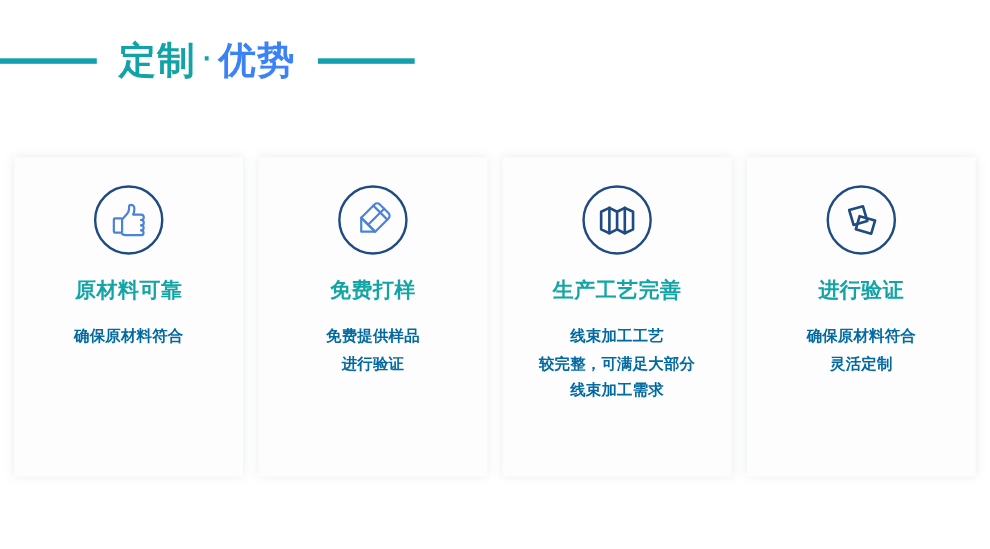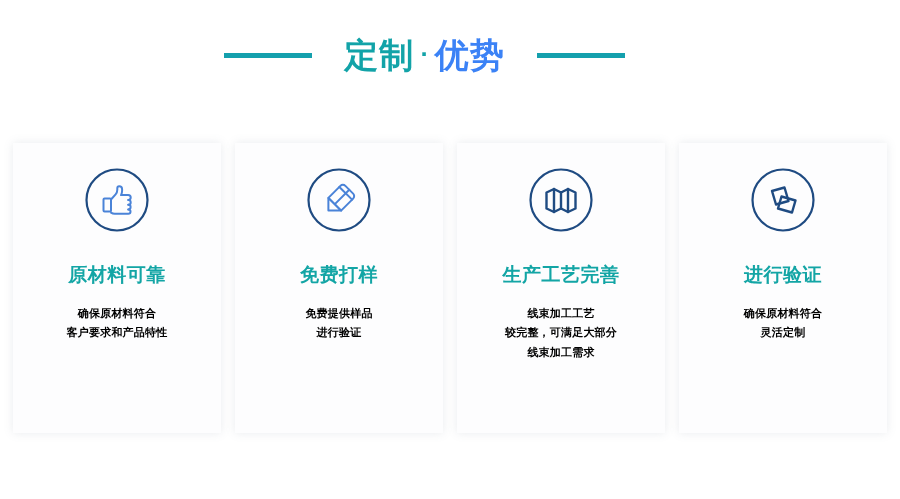--- a/index.html
+++ b/index.html
@@ -23,22 +23,21 @@
 
   
   .section-header {
     position: absolute;
     left: 0;
     top: 26px;
     width: 849px;
     height: 58px;
     display: flex;
     align-items: center;
-    justify-content: center;
-    gap: 32px;
+    gap: 20px;
   }
   .rule {
     width: 88px;
     height: 5px;
     background: #14a0ad;
     flex: none;
   }
   .header-title {
     font-size: 34px;
     font-weight: bold;
@@ -78,34 +77,34 @@
     width: 66px;
     height: 66px;
     display: flex;
     align-items: center;
     justify-content: center;
     flex: none;
   }
   .icon-wrap svg { display: block; }
 
   .card-title {
-    margin-top: 32px;
+    margin-top: 22px;
     font-size: 19px;
     font-weight: bold;
     color: #13a5a5;
     letter-spacing: 0.5px;
     line-height: 1;
     white-space: nowrap;
   }
 
   .card-desc {
     margin-top: 20px;
-    font-size: 11px;
+    font-size: 14px;
     font-weight: bold;
-    color: #000000;
+    color: #0369a1;
     line-height: 1.75;
     text-align: center;
     width: 185px;
     letter-spacing: 0.2px;
   }
 </style>
 </head>
 <body>
 
 <div class="page">
@@ -131,21 +130,20 @@
             <path d="M27 32.5 l4.6 -5.2 c1.1 -1.3 1.7 -2.9 1.7 -4.6 v-1.5 c0 -1.1 0.9 -1.9 1.9 -1.9 c1.6 0 2.9 1.3 2.9 2.9 v1.6 c0 1.5 -0.4 3 -1.1 4.3 h7.2 c1.4 0 2.5 1.1 2.5 2.5 c0 1.3 -1.1 2.4 -2.4 2.4"></path>
             <path d="M44.3 33 c1.3 0 2.4 1.1 2.4 2.4 c0 1.3 -1.1 2.4 -2.4 2.4"></path>
             <path d="M44.3 37.8 c1.3 0 2.3 1 2.3 2.3 c0 1.3 -1 2.3 -2.3 2.3"></path>
             <path d="M44.3 42.4 c1.2 0 2.2 1 2.2 2.2 c0 1.2 -1 2.2 -2.2 2.2 h-13.6 c-1.3 0 -2.6 -0.4 -3.7 -1.1"></path>
           </g>
         </svg>
       </div>
       <div class="card-title">原材料可靠</div>
       <div class="card-desc">
         <div>确保原材料符合</div>
-        <div>客户要求和产品特性</div>
       </div>
     </div>
 
     <div class="card">
       <div class="icon-wrap">
         <svg width="66" height="66" viewBox="0 0 66 66" aria-hidden="true">
           <circle cx="33" cy="33" r="30.5" fill="none" stroke="#1f4b82" stroke-width="2.2"></circle>
           <g transform="rotate(45 33 33)">
             <g fill="none" stroke="#4a83d8" stroke-width="2" stroke-linejoin="round" stroke-linecap="round">
               <path d="M27.5 18.5 h11 a3.5 3.5 0 0 1 3.5 3.5 v17 h-18 v-17 a3.5 3.5 0 0 1 3.5 -3.5 z"></path>

